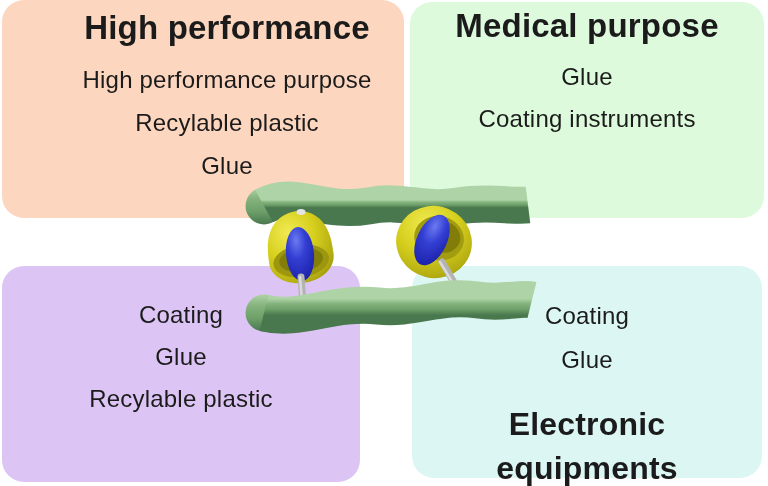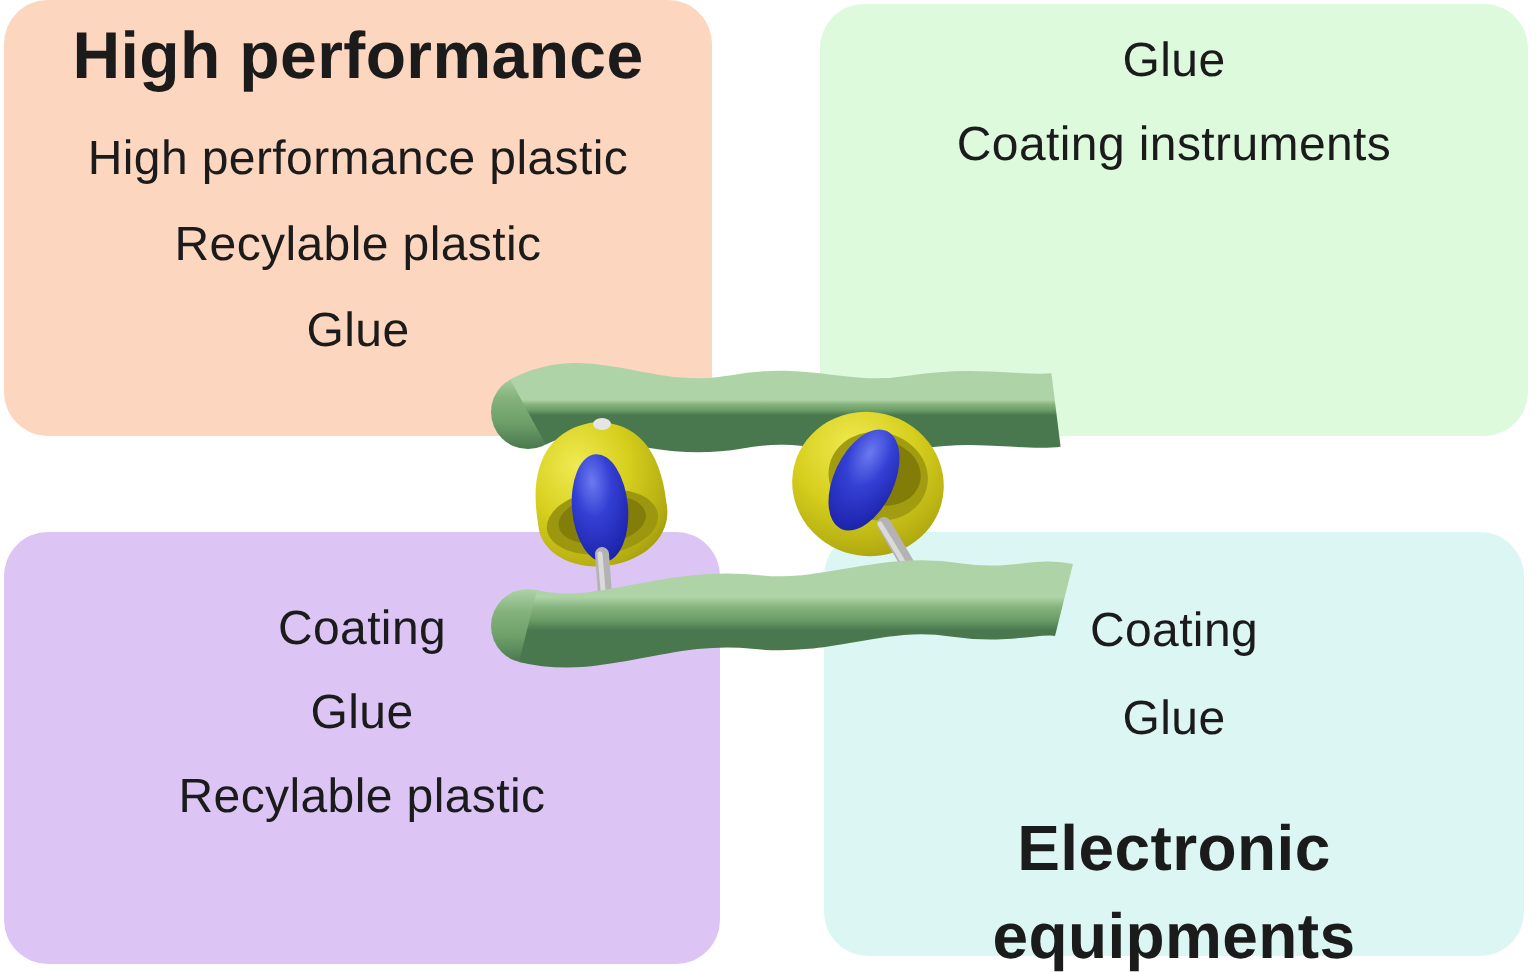--- a/index.html
+++ b/index.html
@@ -28,21 +28,21 @@
     font-size:33px;
     line-height:44px;
     letter-spacing:0.2px;
   }
   .quad .item{
     font-size:24px;
     letter-spacing:0.2px;
   }
 
   
-  .q-tl{left:2px;top:0;width:354px;height:218px;}
+  .q-tl{left:2px;top:0;width:354px;height:218px;padding-left:48px;}
   .q-tl .title{margin-top:6px;}
   .q-tl .item{line-height:43px;}
   .q-tl .item:first-of-type{margin-top:8px;}
 
   
   .q-tr{left:410px;top:2px;width:354px;height:216px;}
   .q-tr .title{margin-top:2px;}
   .q-tr .item{line-height:42px;}
   .q-tr .item:first-of-type{margin-top:8px;}
 
@@ -62,26 +62,27 @@
     pointer-events:none;
   }
 </style>
 </head>
 <body>
 
 <div class="canvas">
 
   <section class="quad q-tl" style="background-color: rgb(252, 214, 191);">
     <h2 class="title">High performance</h2>
-    <div class="item">High performance plastic</div>
+    <div class="item">High performance purpose</div>
     <div class="item">Recylable plastic</div>
     <div class="item">Glue</div>
   </section>
 
   <section class="quad q-tr" style="background-color: rgb(221, 250, 220);">
+    <h2 class="title">Medical purpose</h2>
     <div class="item">Glue</div>
     <div class="item">Coating instruments</div>
   </section>
 
   <section class="quad q-bl" style="background-color: rgb(220, 197, 244);">
     <div class="item">Coating</div>
     <div class="item">Glue</div>
     <div class="item">Recylable plastic</div>
   </section>
 

